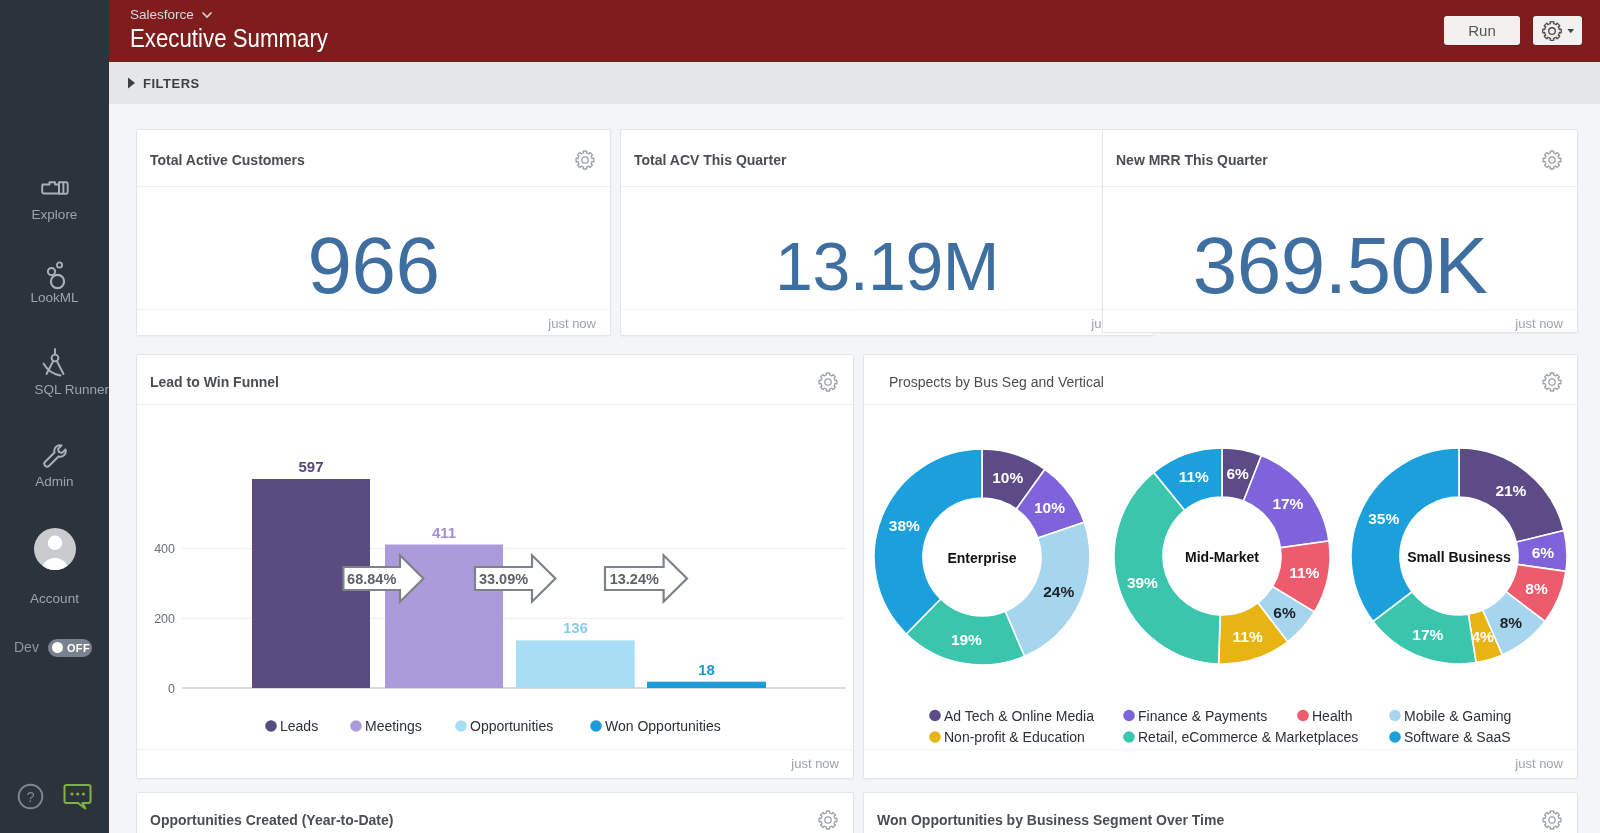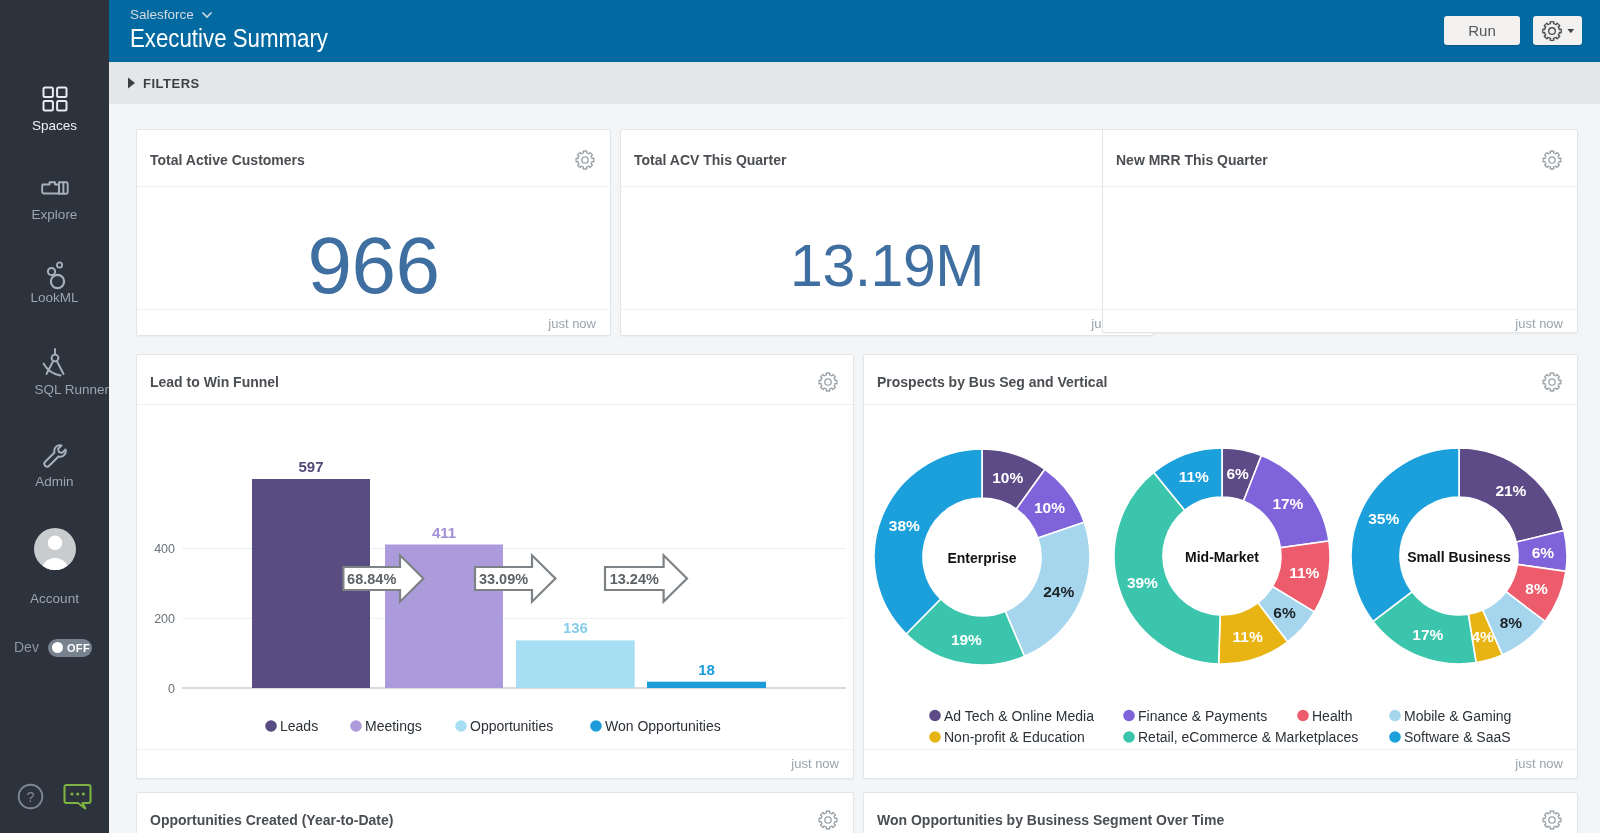--- a/index.html
+++ b/index.html
@@ -1,17 +1,17 @@
 <!DOCTYPE html>
 <html><head><meta charset="utf-8"><style>
 * { margin:0; padding:0; box-sizing:border-box; }
 body { width:1600px; height:833px; overflow:hidden; position:relative;
   font-family:"Liberation Sans",sans-serif; background:#f4f5f6; }
 #sidebar { position:absolute; left:0; top:0; width:109px; height:833px; background:#2c333c; z-index:5; }
-#header { position:absolute; left:109px; top:0; width:1491px; height:62px; background:#0369a1; }
+#header { position:absolute; left:109px; top:0; width:1491px; height:62px; background:#7f1d1d; }
 #filters { position:absolute; left:109px; top:62px; width:1491px; height:42px; background:#e5e6e7; }
 .card { position:absolute; background:#fff; border:1px solid #e3e6e8; border-radius:2px;
   box-shadow:0 1px 2px rgba(0,0,0,.04); }
 .hbtn { position:absolute; top:16px; height:29px; background:#f2f1ef; border-radius:3px;
   display:flex; align-items:center; justify-content:center; box-shadow:0 1px 1px rgba(0,0,0,.15); }
 </style></head><body>
 <div id="header">
 <div style="position:absolute;left:21px;top:7px;font-size:13.5px;color:#d5dae0;display:flex;align-items:center">Salesforce <svg width="12" height="8" viewBox="0 0 12 8" style="margin-left:7px">
         <polyline points="1.5,1.5 6,6 10.5,1.5" fill="none" stroke="#cdd3da" stroke-width="1.7"></polyline>
       </svg></div>
@@ -44,31 +44,32 @@
     <div style="position:absolute;left:0;right:0;top:179px;height:1px;background:#f0f2f3"></div>
     <div style="position:absolute;right:14px;top:186px;font-size:13px;color:#9aa3ac">just now</div>
   </div>
 <div class="card" style="left:620px;top:129px;width:534px;height:207px">
 <div style="position:absolute;left:13px;top:22px;font-size:14px;font-weight:700;color:#4a4e52">Total ACV This Quarter</div>
 <div style="position:absolute;right:14px;top:19px"><svg width="22" height="22" viewBox="0 0 22 22">
         <path d="M9.17 2.19 A9.0 9.0 0 0 1 12.83 2.19 L12.46 3.95 A7.2 7.2 0 0 1 14.95 4.98 L15.94 3.48 A9.0 9.0 0 0 1 18.52 6.06 L17.02 7.05 A7.2 7.2 0 0 1 18.05 9.54 L19.81 9.17 A9.0 9.0 0 0 1 19.81 12.83 L18.05 12.46 A7.2 7.2 0 0 1 17.02 14.95 L18.52 15.94 A9.0 9.0 0 0 1 15.94 18.52 L14.95 17.02 A7.2 7.2 0 0 1 12.46 18.05 L12.83 19.81 A9.0 9.0 0 0 1 9.17 19.81 L9.54 18.05 A7.2 7.2 0 0 1 7.05 17.02 L6.06 18.52 A9.0 9.0 0 0 1 3.48 15.94 L4.98 14.95 A7.2 7.2 0 0 1 3.95 12.46 L2.19 12.83 A9.0 9.0 0 0 1 2.19 9.17 L3.95 9.54 A7.2 7.2 0 0 1 4.98 7.05 L3.48 6.06 A9.0 9.0 0 0 1 6.06 3.48 L7.05 4.98 A7.2 7.2 0 0 1 9.54 3.95 L9.17 2.19 Z" fill="none" stroke="#9aa1a7" stroke-width="1.3" stroke-linejoin="round"></path>
         <circle cx="11" cy="11" r="3.2" fill="none" stroke="#9aa1a7" stroke-width="1.3"></circle>
       </svg></div>
 <div style="position:absolute;left:0;right:0;top:56px;height:1px;background:#eef0f1"></div>
-    <div style="position:absolute;left:0;right:0;top:96px;text-align:center;font-size:59px;color:#3f6fa1;letter-spacing:-0.5px;line-height:80px">13.19M</div>
+    <div style="position:absolute;left:0;right:0;top:96px;text-align:center;font-size:68px;color:#3f6fa1;letter-spacing:-0.5px;line-height:80px">13.19M</div>
     <div style="position:absolute;left:0;right:0;top:179px;height:1px;background:#f0f2f3"></div>
     <div style="position:absolute;right:14px;top:186px;font-size:13px;color:#9aa3ac">just now</div>
   </div>
 <div class="card" style="left:1102px;top:129px;width:476px;height:204px">
 <div style="position:absolute;left:13px;top:22px;font-size:14px;font-weight:700;color:#4a4e52">New MRR This Quarter</div>
 <div style="position:absolute;right:14px;top:19px"><svg width="22" height="22" viewBox="0 0 22 22">
         <path d="M9.17 2.19 A9.0 9.0 0 0 1 12.83 2.19 L12.46 3.95 A7.2 7.2 0 0 1 14.95 4.98 L15.94 3.48 A9.0 9.0 0 0 1 18.52 6.06 L17.02 7.05 A7.2 7.2 0 0 1 18.05 9.54 L19.81 9.17 A9.0 9.0 0 0 1 19.81 12.83 L18.05 12.46 A7.2 7.2 0 0 1 17.02 14.95 L18.52 15.94 A9.0 9.0 0 0 1 15.94 18.52 L14.95 17.02 A7.2 7.2 0 0 1 12.46 18.05 L12.83 19.81 A9.0 9.0 0 0 1 9.17 19.81 L9.54 18.05 A7.2 7.2 0 0 1 7.05 17.02 L6.06 18.52 A9.0 9.0 0 0 1 3.48 15.94 L4.98 14.95 A7.2 7.2 0 0 1 3.95 12.46 L2.19 12.83 A9.0 9.0 0 0 1 2.19 9.17 L3.95 9.54 A7.2 7.2 0 0 1 4.98 7.05 L3.48 6.06 A9.0 9.0 0 0 1 6.06 3.48 L7.05 4.98 A7.2 7.2 0 0 1 9.54 3.95 L9.17 2.19 Z" fill="none" stroke="#9aa1a7" stroke-width="1.3" stroke-linejoin="round"></path>
         <circle cx="11" cy="11" r="3.2" fill="none" stroke="#9aa1a7" stroke-width="1.3"></circle>
       </svg></div>
 <div style="position:absolute;left:0;right:0;top:56px;height:1px;background:#eef0f1"></div>
+    <div style="position:absolute;left:0;right:0;top:96px;text-align:center;font-size:80px;color:#3f6fa1;letter-spacing:-0.5px;line-height:80px">369.50K</div>
     <div style="position:absolute;left:0;right:0;top:179px;height:1px;background:#f0f2f3"></div>
     <div style="position:absolute;right:14px;top:186px;font-size:13px;color:#9aa3ac">just now</div>
   </div>
 <div class="card" style="left:136px;top:354px;width:718px;height:425px">
 <div style="position:absolute;left:13px;top:19px;font-size:14px;font-weight:700;color:#4a4e52">Lead to Win Funnel</div>
 <div style="position:absolute;right:14px;top:16px"><svg width="22" height="22" viewBox="0 0 22 22">
         <path d="M9.17 2.19 A9.0 9.0 0 0 1 12.83 2.19 L12.46 3.95 A7.2 7.2 0 0 1 14.95 4.98 L15.94 3.48 A9.0 9.0 0 0 1 18.52 6.06 L17.02 7.05 A7.2 7.2 0 0 1 18.05 9.54 L19.81 9.17 A9.0 9.0 0 0 1 19.81 12.83 L18.05 12.46 A7.2 7.2 0 0 1 17.02 14.95 L18.52 15.94 A9.0 9.0 0 0 1 15.94 18.52 L14.95 17.02 A7.2 7.2 0 0 1 12.46 18.05 L12.83 19.81 A9.0 9.0 0 0 1 9.17 19.81 L9.54 18.05 A7.2 7.2 0 0 1 7.05 17.02 L6.06 18.52 A9.0 9.0 0 0 1 3.48 15.94 L4.98 14.95 A7.2 7.2 0 0 1 3.95 12.46 L2.19 12.83 A9.0 9.0 0 0 1 2.19 9.17 L3.95 9.54 A7.2 7.2 0 0 1 4.98 7.05 L3.48 6.06 A9.0 9.0 0 0 1 6.06 3.48 L7.05 4.98 A7.2 7.2 0 0 1 9.54 3.95 L9.17 2.19 Z" fill="none" stroke="#9aa1a7" stroke-width="1.3" stroke-linejoin="round"></path>
         <circle cx="11" cy="11" r="3.2" fill="none" stroke="#9aa1a7" stroke-width="1.3"></circle>
       </svg></div>
 <div style="position:absolute;left:0;right:0;top:49px;height:1px;background:#eef0f1"></div>
@@ -99,21 +100,21 @@
 <text x="228" y="376" font-size="14" fill="#2b3137">Meetings</text>
 <circle cx="324" cy="371" r="5.8" fill="#a7def4"></circle>
 <text x="333" y="376" font-size="14" fill="#2b3137">Opportunities</text>
 <circle cx="459" cy="371" r="5.8" fill="#1b9cd9"></circle>
 <text x="468" y="376" font-size="14" fill="#2b3137">Won Opportunities</text>
       </svg></div>
     <div style="position:absolute;left:0;right:0;top:394px;height:1px;background:#f0f2f3"></div>
     <div style="position:absolute;right:14px;top:401px;font-size:13px;color:#9aa3ac">just now</div>
   </div>
 <div class="card" style="left:863px;top:354px;width:715px;height:425px">
-<div style="position:absolute;left:13px;top:19px;font-size:14px;font-weight:700;color:#4a4e52">Prospects by Bus Seg and Vertical</div>
+<div style="position:absolute;left:25px;top:19px;font-size:14px;font-weight:400;color:#4a4e52">Prospects by Bus Seg and Vertical</div>
 <div style="position:absolute;right:14px;top:16px"><svg width="22" height="22" viewBox="0 0 22 22">
         <path d="M9.17 2.19 A9.0 9.0 0 0 1 12.83 2.19 L12.46 3.95 A7.2 7.2 0 0 1 14.95 4.98 L15.94 3.48 A9.0 9.0 0 0 1 18.52 6.06 L17.02 7.05 A7.2 7.2 0 0 1 18.05 9.54 L19.81 9.17 A9.0 9.0 0 0 1 19.81 12.83 L18.05 12.46 A7.2 7.2 0 0 1 17.02 14.95 L18.52 15.94 A9.0 9.0 0 0 1 15.94 18.52 L14.95 17.02 A7.2 7.2 0 0 1 12.46 18.05 L12.83 19.81 A9.0 9.0 0 0 1 9.17 19.81 L9.54 18.05 A7.2 7.2 0 0 1 7.05 17.02 L6.06 18.52 A9.0 9.0 0 0 1 3.48 15.94 L4.98 14.95 A7.2 7.2 0 0 1 3.95 12.46 L2.19 12.83 A9.0 9.0 0 0 1 2.19 9.17 L3.95 9.54 A7.2 7.2 0 0 1 4.98 7.05 L3.48 6.06 A9.0 9.0 0 0 1 6.06 3.48 L7.05 4.98 A7.2 7.2 0 0 1 9.54 3.95 L9.17 2.19 Z" fill="none" stroke="#9aa1a7" stroke-width="1.3" stroke-linejoin="round"></path>
         <circle cx="11" cy="11" r="3.2" fill="none" stroke="#9aa1a7" stroke-width="1.3"></circle>
       </svg></div>
 <div style="position:absolute;left:0;right:0;top:49px;height:1px;background:#eef0f1"></div>
     <div style="position:absolute;left:0;top:0"><svg width="715" height="425" viewBox="0 0 715 425" font-family="Liberation Sans, sans-serif">
         <path d="M118.00 94.00 A108 108 0 0 1 180.94 114.23 L152.38 154.05 A59 59 0 0 0 118.00 143.00 Z" fill="#5c4b87" stroke="#fff" stroke-width="1.6"></path>
 <path d="M180.94 114.23 A108 108 0 0 1 220.29 167.35 L173.88 183.07 A59 59 0 0 0 152.38 154.05 Z" fill="#7e63da" stroke="#fff" stroke-width="1.6"></path>
 <path d="M220.29 167.35 A108 108 0 0 1 160.49 301.29 L141.21 256.24 A59 59 0 0 0 173.88 183.07 Z" fill="#a5d6ee" stroke="#fff" stroke-width="1.6"></path>
 <path d="M160.49 301.29 A108 108 0 0 1 42.23 278.96 L76.61 244.04 A59 59 0 0 0 141.21 256.24 Z" fill="#3bc5ac" stroke="#fff" stroke-width="1.6"></path>
@@ -182,31 +183,20 @@
       </svg></div>
 </div>
 <div class="card" style="left:863px;top:792px;width:715px;height:60px">
 <div style="position:absolute;left:13px;top:19px;font-size:14px;font-weight:700;color:#4a4e52">Won Opportunities by Business Segment Over Time</div>
 <div style="position:absolute;right:14px;top:16px"><svg width="22" height="22" viewBox="0 0 22 22">
         <path d="M9.17 2.19 A9.0 9.0 0 0 1 12.83 2.19 L12.46 3.95 A7.2 7.2 0 0 1 14.95 4.98 L15.94 3.48 A9.0 9.0 0 0 1 18.52 6.06 L17.02 7.05 A7.2 7.2 0 0 1 18.05 9.54 L19.81 9.17 A9.0 9.0 0 0 1 19.81 12.83 L18.05 12.46 A7.2 7.2 0 0 1 17.02 14.95 L18.52 15.94 A9.0 9.0 0 0 1 15.94 18.52 L14.95 17.02 A7.2 7.2 0 0 1 12.46 18.05 L12.83 19.81 A9.0 9.0 0 0 1 9.17 19.81 L9.54 18.05 A7.2 7.2 0 0 1 7.05 17.02 L6.06 18.52 A9.0 9.0 0 0 1 3.48 15.94 L4.98 14.95 A7.2 7.2 0 0 1 3.95 12.46 L2.19 12.83 A9.0 9.0 0 0 1 2.19 9.17 L3.95 9.54 A7.2 7.2 0 0 1 4.98 7.05 L3.48 6.06 A9.0 9.0 0 0 1 6.06 3.48 L7.05 4.98 A7.2 7.2 0 0 1 9.54 3.95 L9.17 2.19 Z" fill="none" stroke="#9aa1a7" stroke-width="1.3" stroke-linejoin="round"></path>
         <circle cx="11" cy="11" r="3.2" fill="none" stroke="#9aa1a7" stroke-width="1.3"></circle>
       </svg></div>
 </div>
 <div id="sidebar">
-<div style="position:absolute;left:0;top:84px;width:109px;text-align:center">
-      <div style="height:30px;display:flex;align-items:center;justify-content:center;margin-top:0px">
-        <svg width="26" height="26" viewBox="0 0 26 26" fill="none" stroke="#e7ecf1" stroke-width="2">
-<rect x="1.5" y="1.5" width="9.4" height="9.4" rx="1.5"></rect>
-          <rect x="15.1" y="1.5" width="9.4" height="9.4" rx="1.5"></rect>
-<rect x="1.5" y="15.1" width="9.4" height="9.4" rx="1.5"></rect>
-          <rect x="15.1" y="15.1" width="9.4" height="9.4" rx="1.5"></rect>
-        </svg>
-      </div>
-      <div style="font-size:13.5px;color:#eef2f6;margin-top:4px">Spaces</div>
-    </div>
 <div style="position:absolute;left:0;top:173px;width:109px;text-align:center">
       <div style="height:30px;display:flex;align-items:center;justify-content:center;margin-top:0px">
         <svg width="30" height="18" viewBox="0 0 30 18" fill="none" stroke="#a7b1bb" stroke-width="1.9">
 <path d="M2.5 5.5 h7 v-2.2 h5.5 v2.2 h4 v9 h-15 a1.8 1.8 0 0 1 -1.8 -1.8 v-5.4 a1.8 1.8 0 0 1 1.8 -1.8 Z" stroke-linejoin="round"></path>
 <path d="M19 3.2 h7.2 a1.5 1.5 0 0 1 1.5 1.5 v8.6 a1.5 1.5 0 0 1 -1.5 1.5 h-7.2 Z" stroke-linejoin="round"></path>
 <line x1="23.4" y1="3.4" x2="23.4" y2="14.6"></line>
         </svg>
       </div>
       <div style="font-size:13.5px;color:#9aa5b0;margin-top:4px">Explore</div>
     </div>

